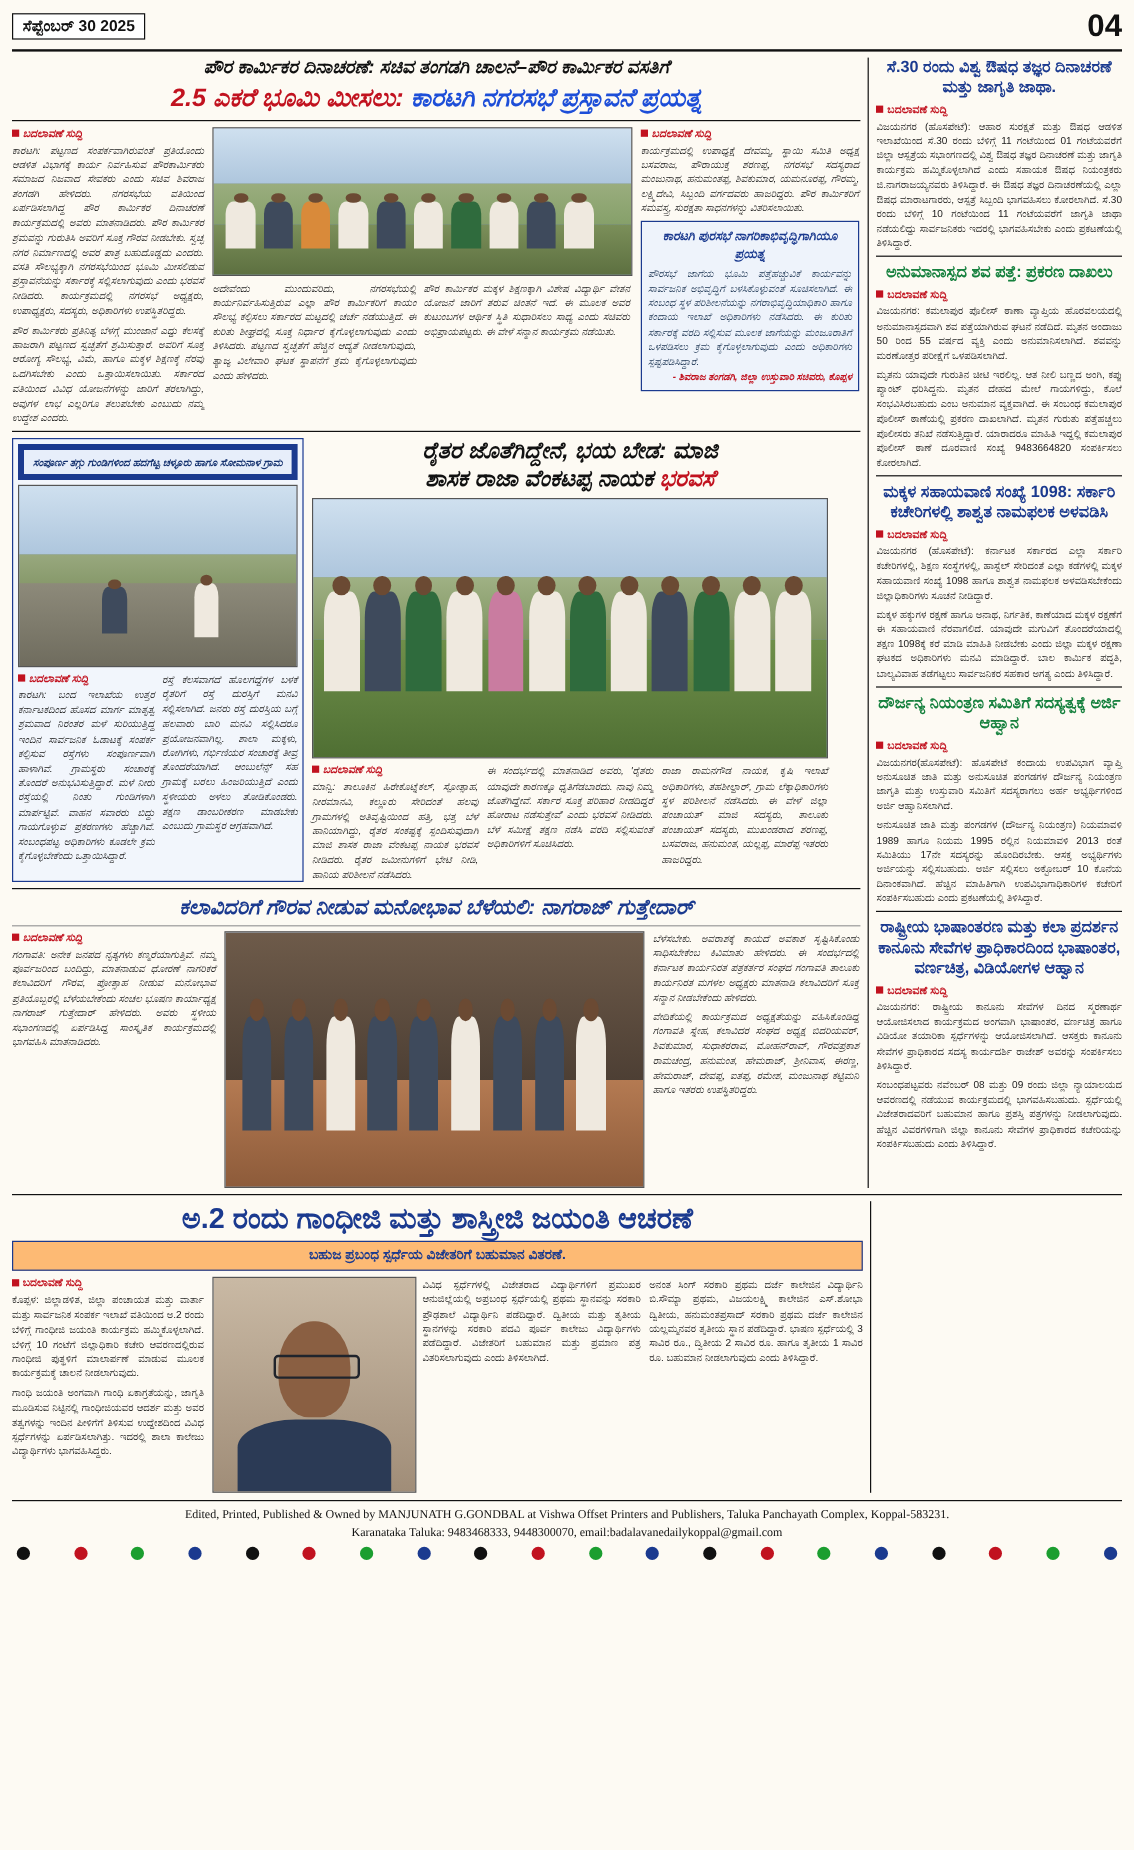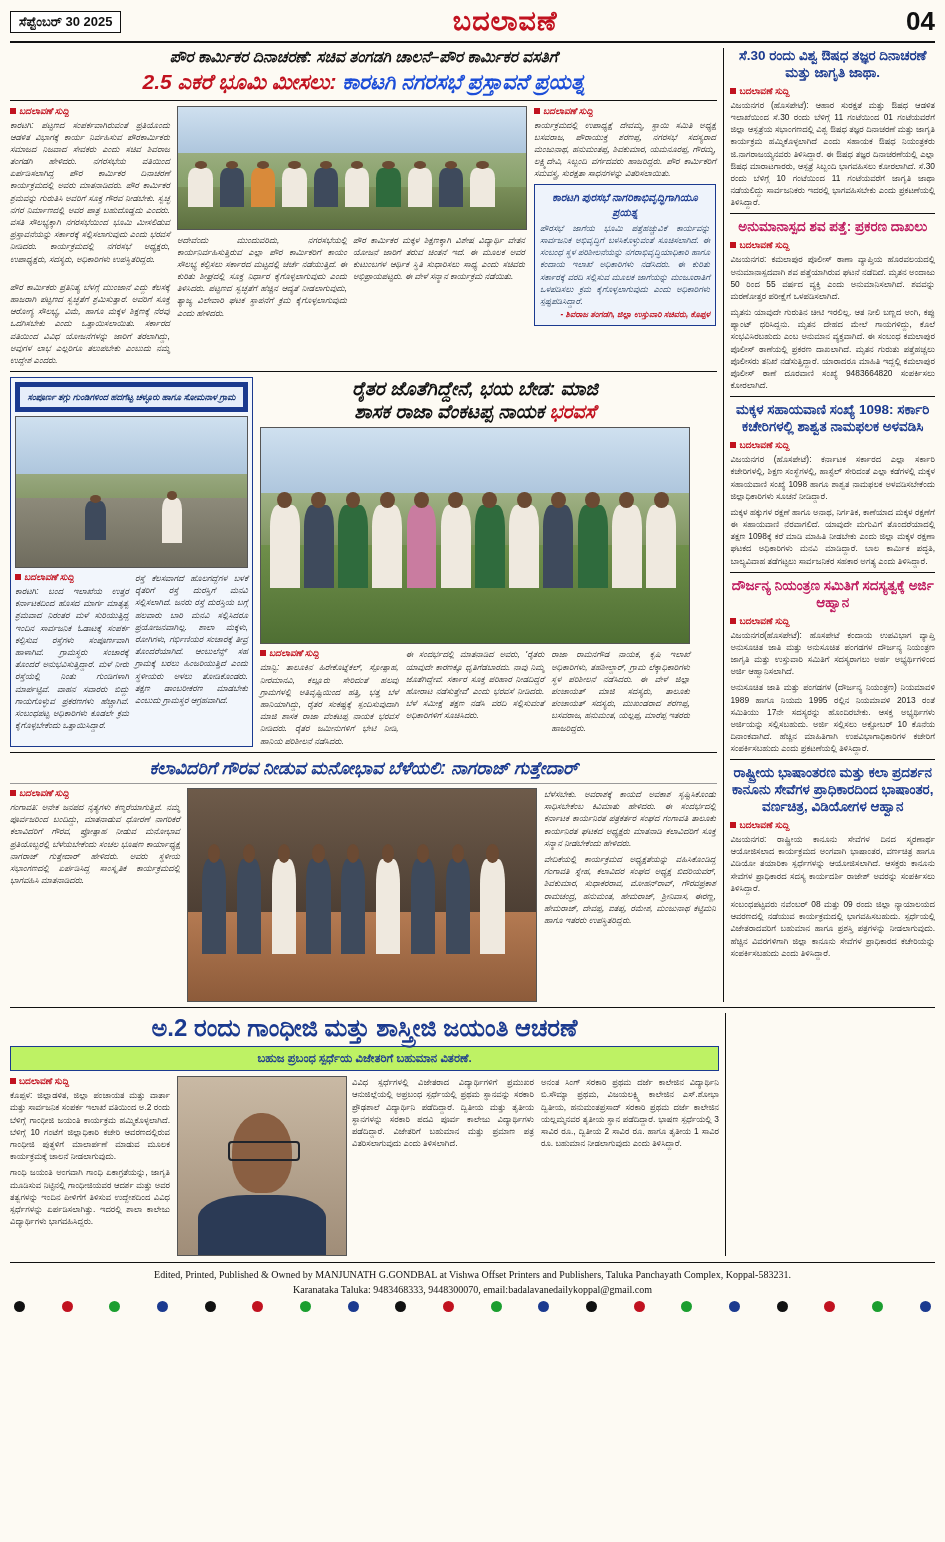--- a/index.html
+++ b/index.html
@@ -108,36 +108,36 @@
     box-sizing:border-box;
   }
   .rail h3{
     margin:0 0 4px 0;
     font-size:13.5px;
     line-height:1.25;
     text-align:center;
     color:#1b3a8f;
     font-weight:bold;
   }
-  .rail h3.redh{color:#be185d;}
+  .rail h3.redh{color:#15803d;}
   
   .lead-h1{font-size:15.5px;}
   .lead-h2{font-size:21px;}
   .blue-box{
     border:1px solid #1b3a8f;
     background:#eef3fb;
     padding:5px;
   }
   .blue-box .t{
     text-align:center;font-weight:bold;color:#1b3a8f;font-size:10.5px;line-height:1.35;margin-bottom:3px;
   }
   .blue-box .c{font-size:8.4px;line-height:1.45;text-align:justify;color:#18314f;}
   .blue-box .s{font-size:8.2px;color:#c1121f;font-weight:bold;text-align:right;margin-top:3px;}
   .ribbon-blue{
-    border:1px solid #1b3a8f;background:#bef264;color:#1b3a8f;font-weight:bold;
+    border:1px solid #1b3a8f;background:#fdba74;color:#1b3a8f;font-weight:bold;
     text-align:center;font-size:11.5px;padding:4px 0;line-height:1.3;
   }
   .portrait{
     width:100%;height:178px;border:1px solid #555;position:relative;overflow:hidden;
     background:linear-gradient(#c9b9a4,#a08d78);
   }
   .portrait .shirt{position:absolute;bottom:0;left:12%;right:12%;height:34%;background:#2b3a55;border-radius:38% 38% 0 0;}
   .portrait .face{position:absolute;top:20%;left:32%;width:36%;height:45%;background:#8a5f42;border-radius:48% 48% 42% 42%;}
   .portrait .glass{position:absolute;top:36%;left:30%;width:40%;height:9%;border:2px solid #20242c;border-radius:4px;}
   .footer{
@@ -151,42 +151,41 @@
   }
   .dots .d{width:11px;height:11px;border-radius:50%;}
 </style>
 </head>
 <body>
 
 <div class="page">
 
   <div class="masthead">
     <div class="date-chip">ಸೆಪ್ಟೆಂಬರ್ 30 2025</div>
-    <div class="paper-name">ಬದಲಾವಣೆ</div>
     <div class="page-num">04</div>
   </div>
 
   <div class="cols">
 
     <div style="width:709px;font-style:italic;">
 
       <div>
         <div class="headline lead-h1">ಪೌರ ಕಾರ್ಮಿಕರ ದಿನಾಚರಣೆ: ಸಚಿವ ತಂಗಡಗಿ ಚಾಲನೆ–ಪೌರ ಕಾರ್ಮಿಕರ ವಸತಿಗೆ</div>
         <div class="headline lead-h2" style="margin-top:2px;">
           <span class="red">2.5 ಎಕರೆ ಭೂಮಿ ಮೀಸಲು:</span>
           <span style="color:#1d4ed8;">ಕಾರಟಗಿ ನಗರಸಭೆ ಪ್ರಸ್ತಾವನೆ ಪ್ರಯತ್ನ</span>
         </div>
         <hr class="hr-dark">
 
         <div class="cols" style="gap:7px;">
 
           <div style="width:160px;">
             <div class="byline"><span class="sq"></span><span>ಬದಲಾವಣೆ ಸುದ್ದಿ</span></div>
             <div class="body-text">ಕಾರಟಗಿ: ಪಟ್ಟಣದ ಸಂಪರ್ಕವಾಗಿರುವಂತೆ ಪ್ರತಿಯೊಂದು ಆಡಳಿತ ವಿಭಾಗಕ್ಕೆ ಕಾರ್ಯ ನಿರ್ವಹಿಸುವ ಪೌರಕಾರ್ಮಿಕರು ಸಮಾಜದ ನಿಜವಾದ ಸೇವಕರು ಎಂದು ಸಚಿವ ಶಿವರಾಜ ತಂಗಡಗಿ ಹೇಳಿದರು. ನಗರಸಭೆಯ ವತಿಯಿಂದ ಏರ್ಪಡಿಸಲಾಗಿದ್ದ ಪೌರ ಕಾರ್ಮಿಕರ ದಿನಾಚರಣೆ ಕಾರ್ಯಕ್ರಮದಲ್ಲಿ ಅವರು ಮಾತನಾಡಿದರು. ಪೌರ ಕಾರ್ಮಿಕರ ಶ್ರಮವನ್ನು ಗುರುತಿಸಿ ಅವರಿಗೆ ಸೂಕ್ತ ಗೌರವ ನೀಡಬೇಕು. ಸ್ವಚ್ಛ ನಗರ ನಿರ್ಮಾಣದಲ್ಲಿ ಅವರ ಪಾತ್ರ ಬಹುದೊಡ್ಡದು ಎಂದರು. ವಸತಿ ಸೌಲಭ್ಯಕ್ಕಾಗಿ ನಗರಸಭೆಯಿಂದ ಭೂಮಿ ಮೀಸಲಿಡುವ ಪ್ರಸ್ತಾವನೆಯನ್ನು ಸರ್ಕಾರಕ್ಕೆ ಸಲ್ಲಿಸಲಾಗುವುದು ಎಂದು ಭರವಸೆ ನೀಡಿದರು. ಕಾರ್ಯಕ್ರಮದಲ್ಲಿ ನಗರಸಭೆ ಅಧ್ಯಕ್ಷರು, ಉಪಾಧ್ಯಕ್ಷರು, ಸದಸ್ಯರು, ಅಧಿಕಾರಿಗಳು ಉಪಸ್ಥಿತರಿದ್ದರು.</div>
-            <div class="body-text" style="margin-top:16px;">ಪೌರ ಕಾರ್ಮಿಕರು ಪ್ರತಿನಿತ್ಯ ಬೆಳಗ್ಗೆ ಮುಂಜಾನೆ ಎದ್ದು ಕೆಲಸಕ್ಕೆ ಹಾಜರಾಗಿ ಪಟ್ಟಣದ ಸ್ವಚ್ಛತೆಗೆ ಶ್ರಮಿಸುತ್ತಾರೆ. ಅವರಿಗೆ ಸೂಕ್ತ ಆರೋಗ್ಯ ಸೌಲಭ್ಯ, ವಿಮೆ, ಹಾಗೂ ಮಕ್ಕಳ ಶಿಕ್ಷಣಕ್ಕೆ ನೆರವು ಒದಗಿಸಬೇಕು ಎಂದು ಒತ್ತಾಯಿಸಲಾಯಿತು. ಸರ್ಕಾರದ ವತಿಯಿಂದ ವಿವಿಧ ಯೋಜನೆಗಳನ್ನು ಜಾರಿಗೆ ತರಲಾಗಿದ್ದು, ಅವುಗಳ ಲಾಭ ಎಲ್ಲರಿಗೂ ತಲುಪಬೇಕು ಎಂಬುದು ನಮ್ಮ ಉದ್ದೇಶ ಎಂದರು.</div>
+            <div class="body-text" style="margin-top:4px;">ಪೌರ ಕಾರ್ಮಿಕರು ಪ್ರತಿನಿತ್ಯ ಬೆಳಗ್ಗೆ ಮುಂಜಾನೆ ಎದ್ದು ಕೆಲಸಕ್ಕೆ ಹಾಜರಾಗಿ ಪಟ್ಟಣದ ಸ್ವಚ್ಛತೆಗೆ ಶ್ರಮಿಸುತ್ತಾರೆ. ಅವರಿಗೆ ಸೂಕ್ತ ಆರೋಗ್ಯ ಸೌಲಭ್ಯ, ವಿಮೆ, ಹಾಗೂ ಮಕ್ಕಳ ಶಿಕ್ಷಣಕ್ಕೆ ನೆರವು ಒದಗಿಸಬೇಕು ಎಂದು ಒತ್ತಾಯಿಸಲಾಯಿತು. ಸರ್ಕಾರದ ವತಿಯಿಂದ ವಿವಿಧ ಯೋಜನೆಗಳನ್ನು ಜಾರಿಗೆ ತರಲಾಗಿದ್ದು, ಅವುಗಳ ಲಾಭ ಎಲ್ಲರಿಗೂ ತಲುಪಬೇಕು ಎಂಬುದು ನಮ್ಮ ಉದ್ದೇಶ ಎಂದರು.</div>
           </div>
 
           <div style="width:350px;">
             <div class="photo" style="height:122px;">
               <div class="sky"></div>
                 <div class="mid"></div>
                 <div class="ground"></div>
               <div class="figs">
                 <div class="fig" style="left:3%">
                     <div class="head"></div>
@@ -374,21 +373,21 @@
                 <div class="fig dark" style="left:74%">
                     <div class="head"></div>
                   </div>
                 <div class="fig" style="left:84%">
                     <div class="head"></div>
                   </div>
               </div>
             </div>
           </div>
           <div style="width:172px;">
-            <div class="body-text">ಬೆಳೆಸಬೇಕು. ಅವರಾಶಕ್ಕೆ ಕಾಯದೆ ಅವಕಾಶ ಸೃಷ್ಟಿಸಿಕೊಂಡು ಸಾಧಿಸಬೇಕೆಂಬ ಕಿವಿಮಾತು ಹೇಳಿದರು. ಈ ಸಂದರ್ಭದಲ್ಲಿ ಕರ್ನಾಟಕ ಕಾರ್ಯನಿರತ ಪತ್ರಕರ್ತರ ಸಂಘದ ಗಂಗಾವತಿ ತಾಲೂಕು ಕಾರ್ಯನಿರತ ಘಟಕದ ಅಧ್ಯಕ್ಷರು ಮಾತನಾಡಿ ಕಲಾವಿದರಿಗೆ ಸೂಕ್ತ ಸನ್ಮಾನ ನೀಡಬೇಕೆಂದು ಹೇಳಿದರು.</div>
+            <div class="body-text">ಬೆಳೆಸಬೇಕು. ಅವರಾಶಕ್ಕೆ ಕಾಯದೆ ಅವಕಾಶ ಸೃಷ್ಟಿಸಿಕೊಂಡು ಸಾಧಿಸಬೇಕೆಂಬ ಕಿವಿಮಾತು ಹೇಳಿದರು. ಈ ಸಂದರ್ಭದಲ್ಲಿ ಕರ್ನಾಟಕ ಕಾರ್ಯನಿರತ ಪತ್ರಕರ್ತರ ಸಂಘದ ಗಂಗಾವತಿ ತಾಲೂಕು ಕಾರ್ಯನಿರತ ಮಗಳಲ ಅಧ್ಯಕ್ಷರು ಮಾತನಾಡಿ ಕಲಾವಿದರಿಗೆ ಸೂಕ್ತ ಸನ್ಮಾನ ನೀಡಬೇಕೆಂದು ಹೇಳಿದರು.</div>
             <div class="body-text" style="margin-top:4px;">ವೇದಿಕೆಯಲ್ಲಿ ಕಾರ್ಯಕ್ರಮದ ಅಧ್ಯಕ್ಷತೆಯನ್ನು ವಹಿಸಿಕೊಂಡಿದ್ದ ಗಂಗಾವತಿ ಸ್ನೇಹ, ಕಲಾವಿದರ ಸಂಘದ ಅಧ್ಯಕ್ಷ ಬಿದರಿಯವರ್, ಶಿವಕುಮಾರ, ಸುಧಾಕರರಾವ, ಮೋಹನ್‌ರಾವ್, ಗೌರವಪ್ರಕಾಶ ರಾಮಚಂದ್ರ, ಹನುಮಂತ, ಹೇಮರಾಜ್, ಶ್ರೀನಿವಾಸ, ಈರಣ್ಣ, ಹೇಮರಾಜ್, ದೇವಪ್ಪ, ಐತಪ್ಪ, ರಮೇಶ, ಮಂಜುನಾಥ ಕಟ್ಟಿಮನಿ ಹಾಗೂ ಇತರರು ಉಪಸ್ಥಿತರಿದ್ದರು.</div>
           </div>
         </div>
       </div>
 
     </div>
 
     <div class="rail">
 
       <div>

